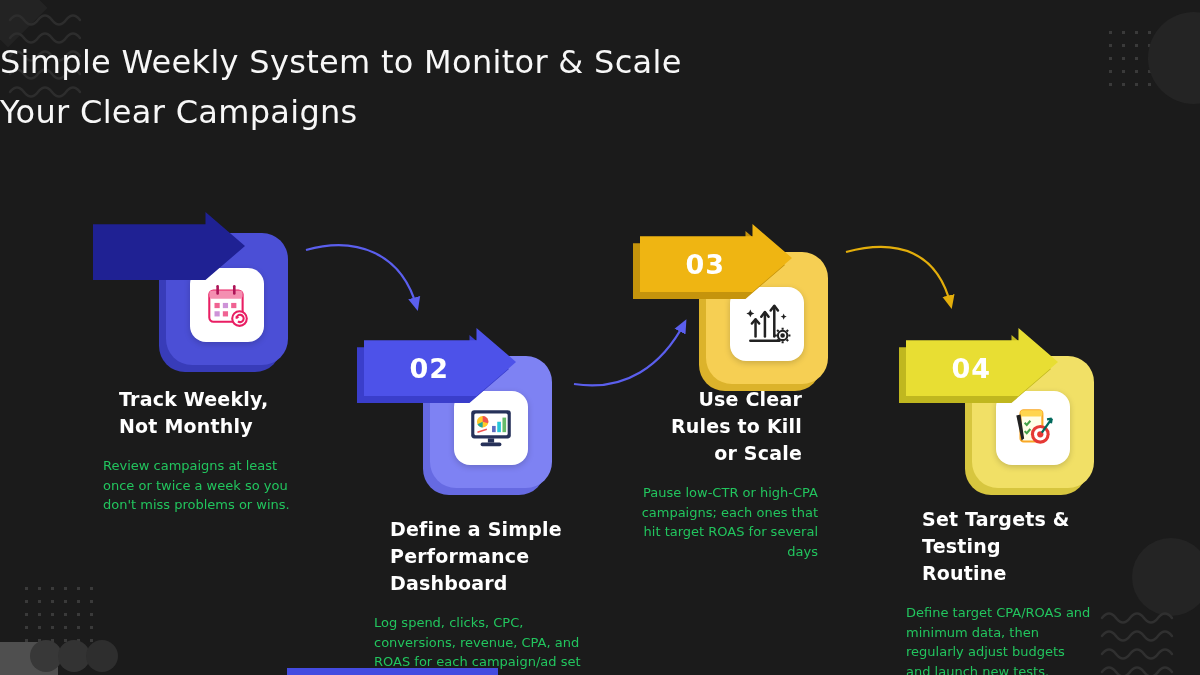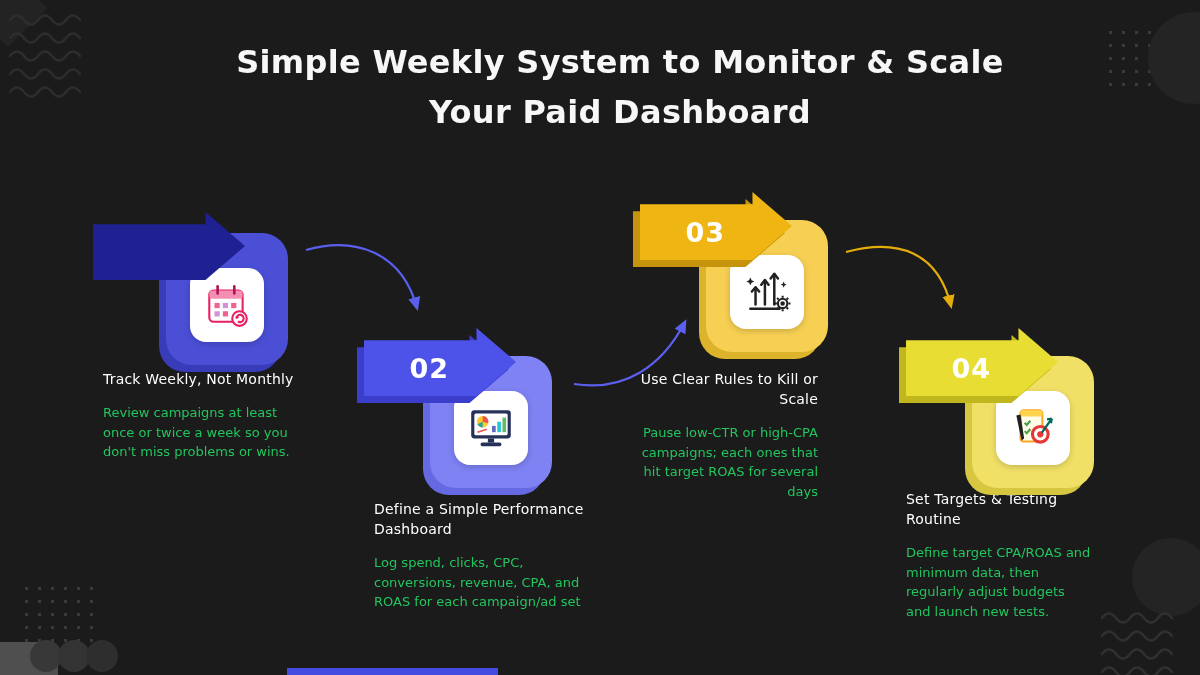--- a/index.html
+++ b/index.html
@@ -3,28 +3,28 @@
 <meta charset="utf-8">
 <style>
   html,body{margin:0;padding:0;background:#0f0f0f;}
   .canvas{
     position:relative;width:1200px;height:675px;overflow:hidden;
     background:#1b1b1b;
     font-family:"DejaVu Sans","Liberation Sans",sans-serif;
   }
   
   .title{
-    position:absolute;top:38px;left:0;right:0;text-align:center;
-    color:#f7f7f7;font-size:32px;font-weight:700;line-height:1.55;letter-spacing:.3px;padding-left:40px;
+    position:absolute;top:38px;left:0;right:0;text-align:left;
+    color:#f7f7f7;font-size:32px;font-weight:400;line-height:1.55;letter-spacing:.3px;
   }
   
   .step{position:absolute;width:260px;height:200px;}
   .s1{left:100px;top:205px;}
   .s2{left:364px;top:328px;}
-  .s3{left:640px;top:192px;}
+  .s3{left:640px;top:224px;}
   .s4{left:906px;top:328px;text-decoration:underline;}
   .banner,.banner-sh{
     position:absolute;width:152px;height:68px;
     clip-path:polygon(0 18%,74% 18%,74% 0,100% 50%,74% 100%,0 100%);
   }
   .banner{left:0;top:0;z-index:4;background:var(--banner);}
   .banner-sh{left:-7px;top:7px;z-index:3;background:var(--banner-sh);}
   .num{
     position:absolute;left:6%;top:18%;width:74%;height:82%;
     display:flex;align-items:center;justify-content:center;
@@ -34,21 +34,21 @@
   .card{left:66px;top:28px;z-index:2;background:var(--card);
         display:flex;align-items:center;justify-content:center;padding-top:12px;box-sizing:border-box;}
   .card-sh{left:59px;top:35px;z-index:1;background:var(--card-sh);}
   .iconbox{
     width:74px;height:74px;background:#ffffff;border-radius:16px;
     display:flex;align-items:center;justify-content:center;
     box-shadow:0 2px 6px rgba(0,0,0,.18);
   }
   
   .steptext{position:absolute;}
-  .steptext h3{margin:0;font-size:14px;font-weight:400;color:#ffffff;line-height:1.42;letter-spacing:.2px;}
+  .steptext h3{margin:16px;font-size:19px;font-weight:700;color:#ffffff;line-height:1.42;letter-spacing:.2px;}
   .steptext p{margin:13px 0 0;font-size:13px;color:#22c55e;line-height:1.52;}
   .t1{left:103px;top:370px;width:192px;}
   .t2{left:374px;top:500px;width:212px;}
   .t3{left:640px;top:370px;width:178px;text-align:right;}
   .t4{left:906px;top:490px;width:186px;}
   
   .connectors{position:absolute;left:0;top:0;z-index:5;pointer-events:none;}
   
   .deco{position:absolute;pointer-events:none;}
   .diamond-tl{left:-20px;top:-20px;width:56px;height:56px;background:#232323;transform:rotate(45deg);}
@@ -97,21 +97,21 @@
       <path d="M4 12 q 7 -9 14 0 t 14 0 t 14 0 t 14 0 t 14 0"></path>
       <path d="M4 30 q 7 -9 14 0 t 14 0 t 14 0 t 14 0 t 14 0"></path>
       <path d="M4 48 q 7 -9 14 0 t 14 0 t 14 0 t 14 0 t 14 0"></path>
       <path d="M4 66 q 7 -9 14 0 t 14 0 t 14 0 t 14 0 t 14 0"></path>
     </g>
   </svg>
   <div class="deco bar-bottom"></div>
 
   <header class="title">
     <div>Simple Weekly System to Monitor &amp; Scale</div>
-    <div>Your Paid Dashboard</div>
+    <div>Your Clear Campaigns</div>
   </header>
 
   <svg class="connectors" width="1200" height="675" viewBox="0 0 1200 675">
     <defs>
       <marker id="head1" viewBox="0 0 10 10" refX="7" refY="5" markerWidth="7" markerHeight="7" orient="auto">
         <path d="M0 1 L9 5 L0 9 z" fill="#5b5fee"></path>
       </marker>
       <marker id="head2" viewBox="0 0 10 10" refX="7" refY="5" markerWidth="7" markerHeight="7" orient="auto">
         <path d="M0 1 L9 5 L0 9 z" fill="#5b5fee"></path>
       </marker>

